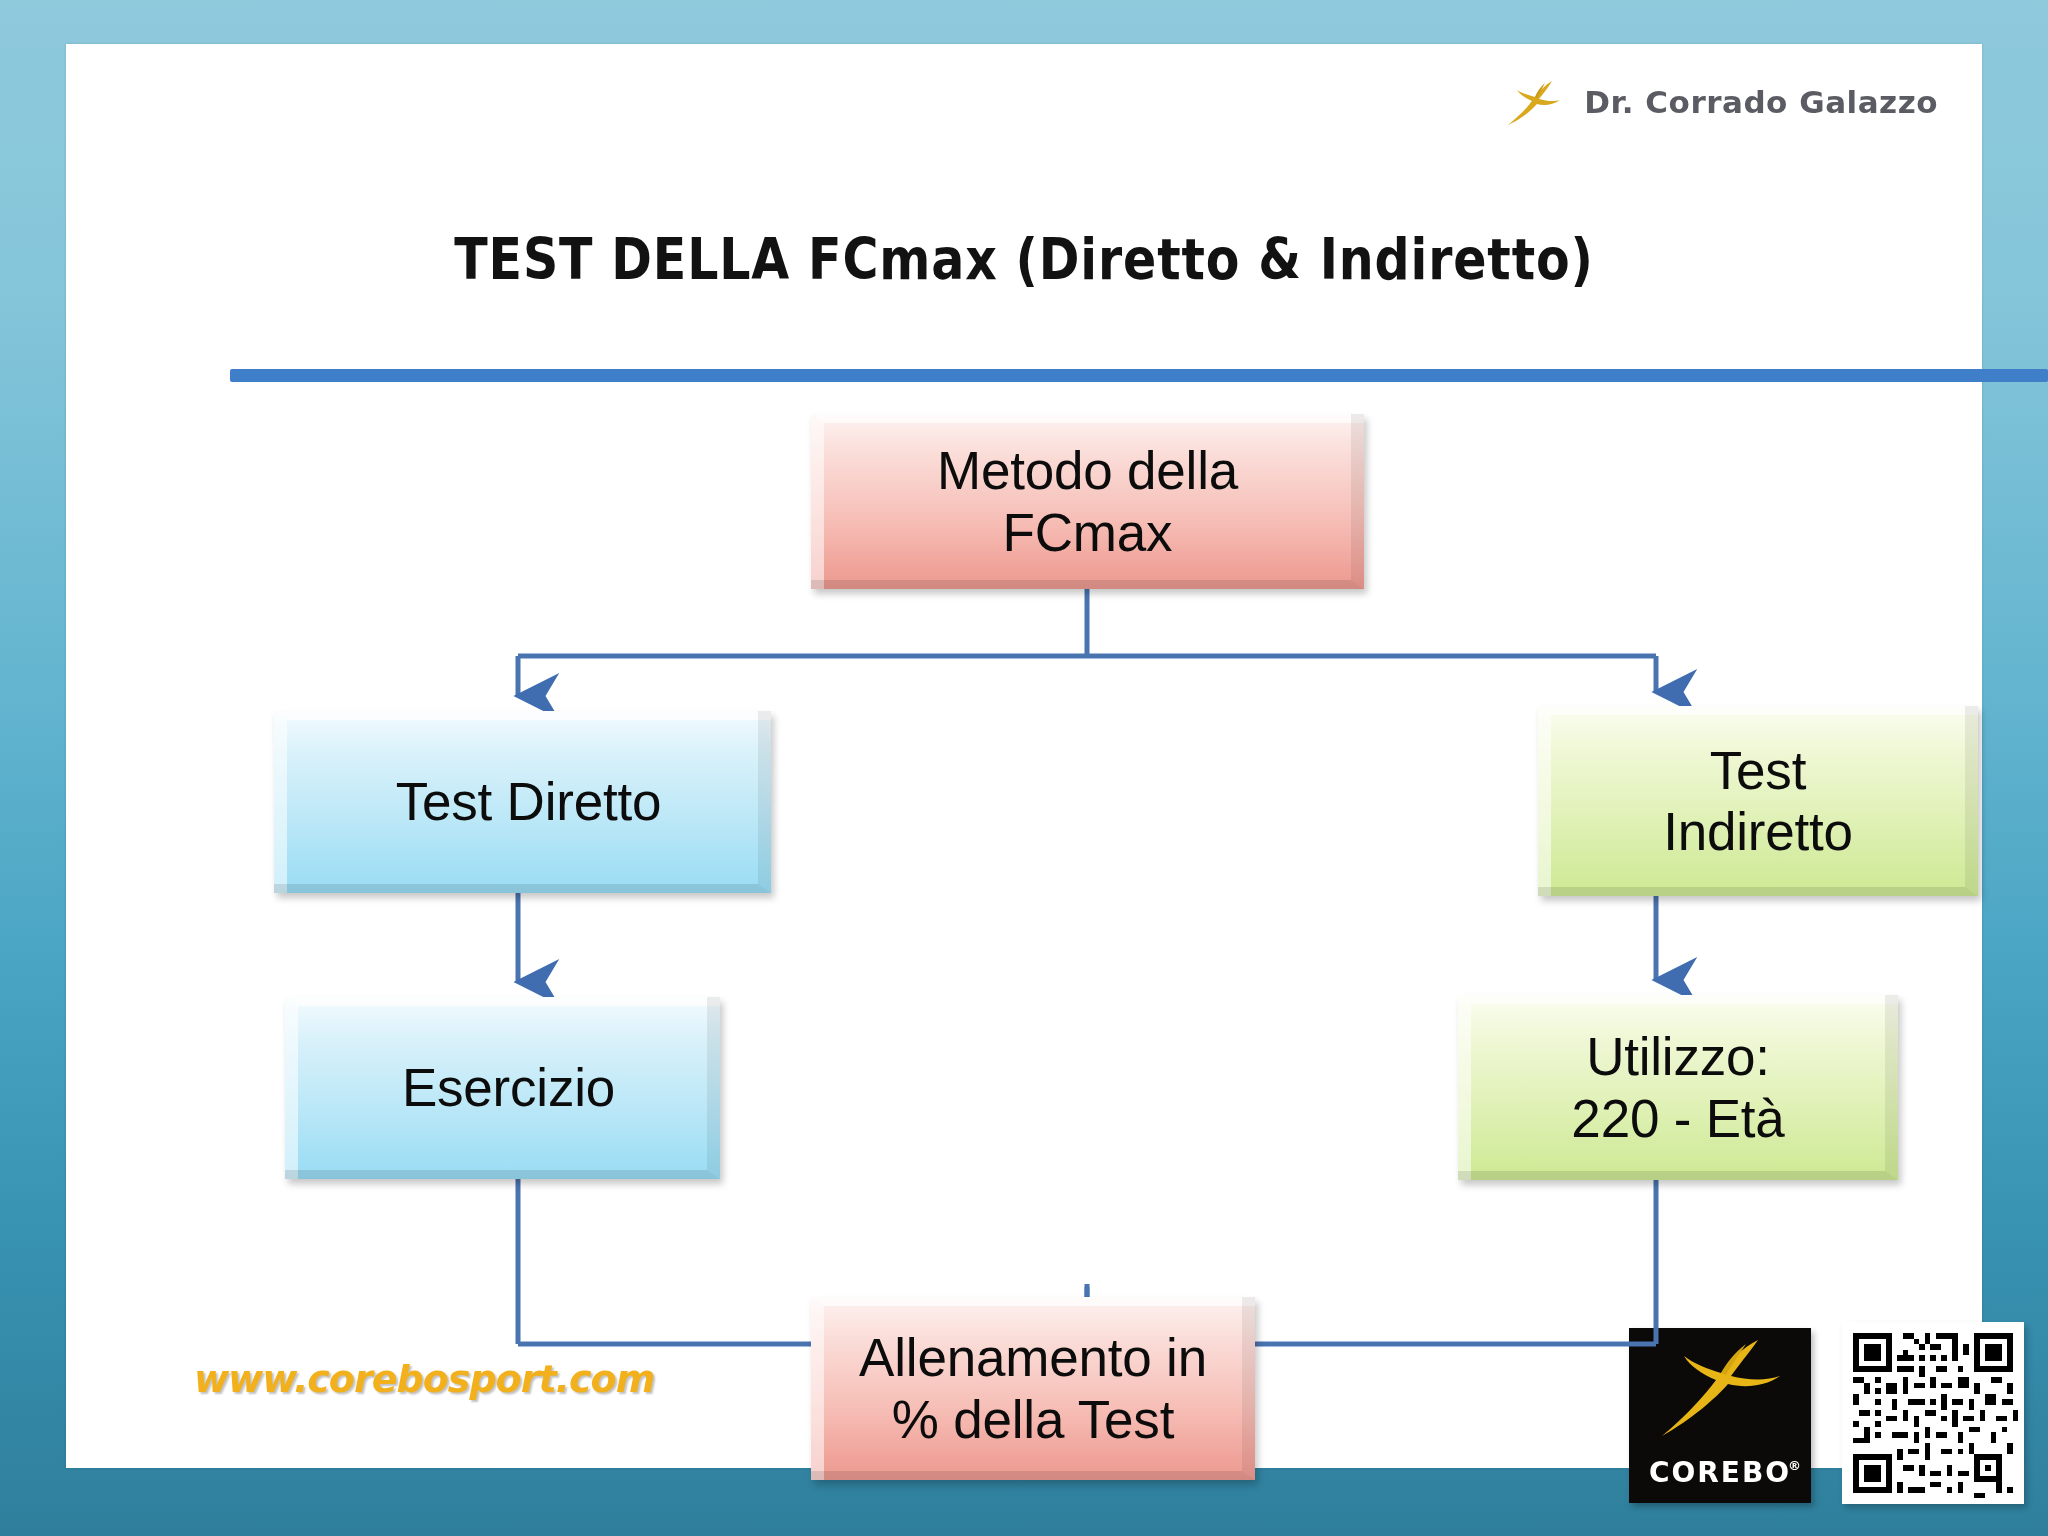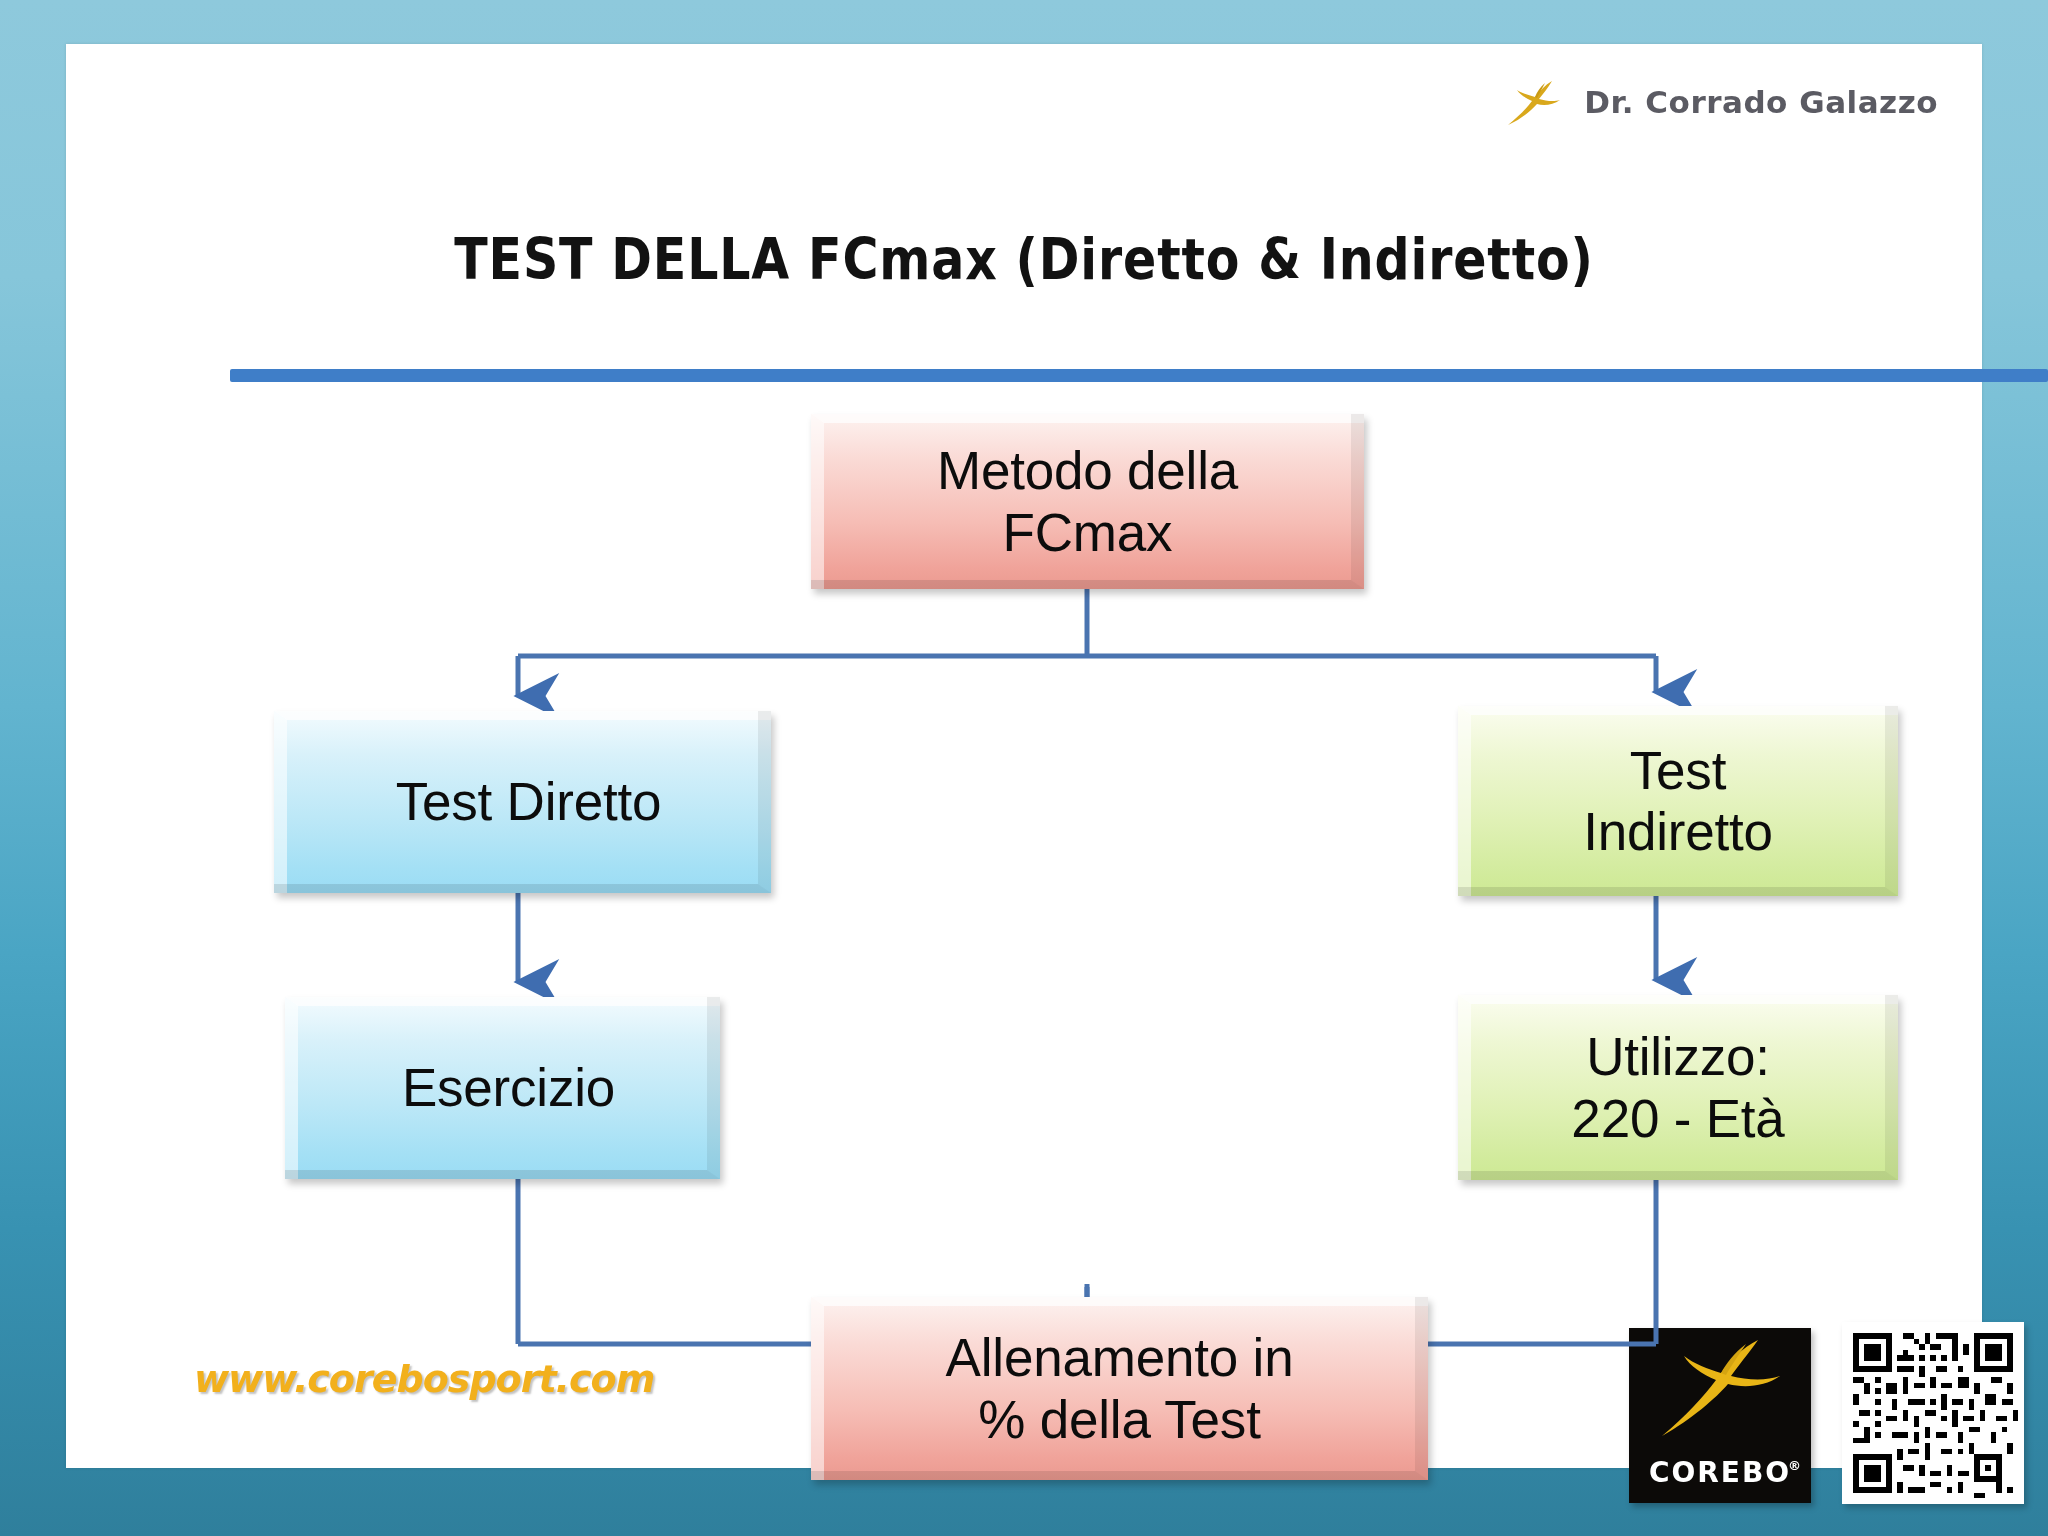--- a/index.html
+++ b/index.html
@@ -148,24 +148,24 @@
   }
   .bevel::after {            
     left: 0; top: 0; right: 0; bottom: 0;
     border-bottom: 9px solid rgba(0,0,0,.10);
     border-right: 13px solid rgba(0,0,0,.07);
   }
 
   
   #box-metodo      { left: 745px;  top: 370px;  width: 553px;  height: 175px; }
   #box-diretto     { left: 208px;  top: 667px;  width: 497px;  height: 182px; }
-  #box-indiretto   { left: 1392px; top: 662px;  width: 440px;  height: 190px; }
+  #box-indiretto   { left: 1472px; top: 662px;  width: 440px;  height: 190px; }
   #box-esercizio   { left: 219px;  top: 953px;  width: 435px;  height: 182px; }
   #box-utilizzo    { left: 1392px; top: 951px;  width: 440px;  height: 185px; }
-  #box-allenamento { left: 745px;  top: 1253px; width: 617px;  height: 183px; }
+  #box-allenamento { left: 745px;  top: 1253px; width: 444px;  height: 183px; }
 
   
   #connectors {
     position: absolute;
     left: 0; top: 0;
     width: 2048px;
     height: 1536px;
     z-index: 2;
   }
 

